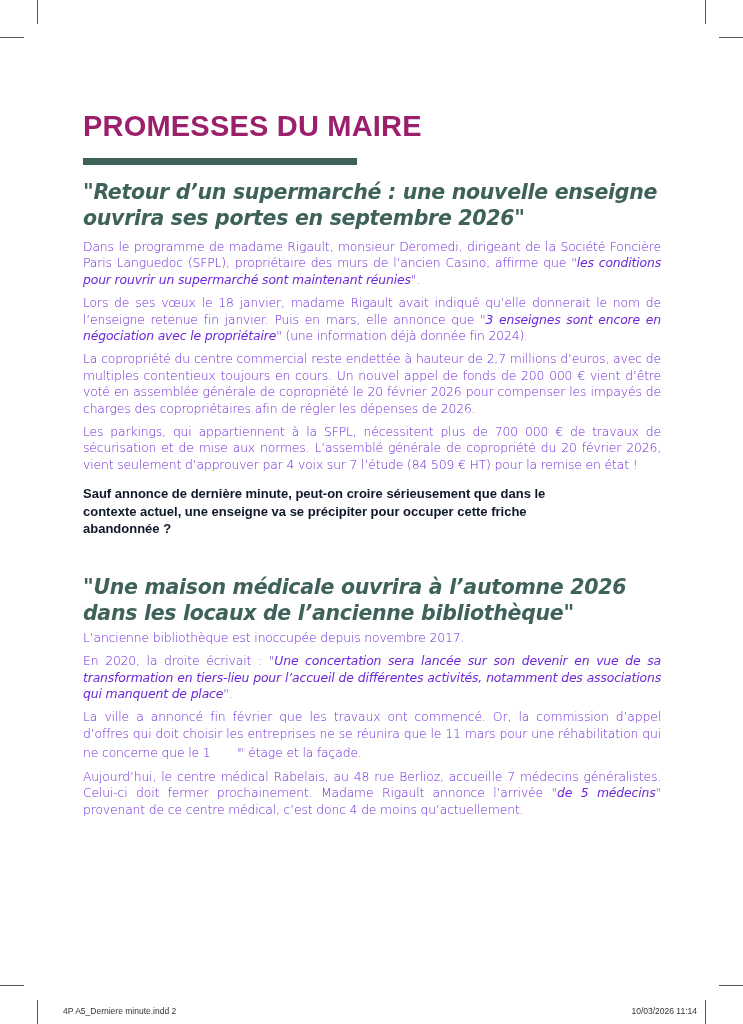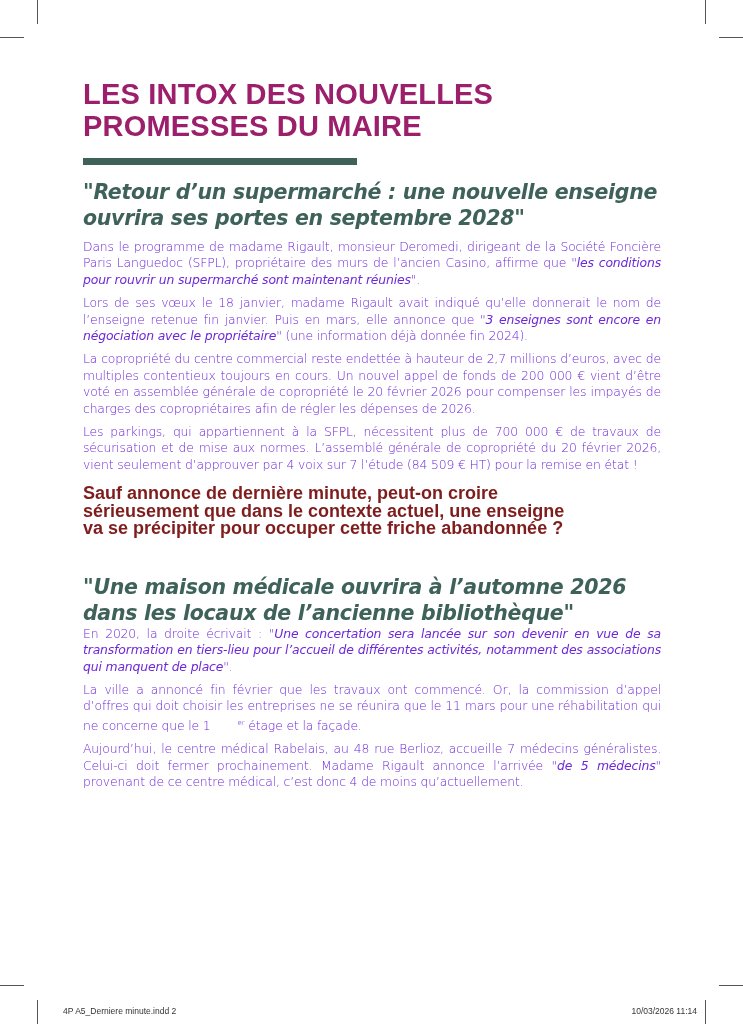--- a/index.html
+++ b/index.html
@@ -13,63 +13,64 @@
   .title-bar { width: 274px; height: 7px; background: #3e6259; margin-top: 16px; }
   h2.quote { margin: 0; color: #3e6259; font-family: "DejaVu Sans", sans-serif;
              font-style: italic; font-weight: 600; font-size: 20.5px; line-height: 26px; letter-spacing: -0.3px; }
   .sec1 h2 { margin-top: 14px; }
   .sec2 h2 { margin-top: 36px; }
   p.body { margin: 0 0 7px 0; font-size: 12.4px; line-height: 16.4px; text-align: justify;
            color: #6d28d9; font-weight: 300; letter-spacing: -0.15px; }
   .sec1 p.first { margin-top: 8px; }
   .sec2 p.first { margin-top: 4px; }
   p.body i { font-style: italic; }
-  p.concl { margin: 12px 0 0 0; font-size: 18px; line-height: 17.5px; color: #7f1d1d;
+  p.concl { margin: 12px 0 0 0; font-size: 13px; line-height: 17.5px; color: #0f172a;
             font-weight: bold; font-family: "Liberation Sans", sans-serif; width: 485px; }
   .sec2 p.concl { margin-top: 4px; font-weight: normal; font-family: "DejaVu Sans", sans-serif; font-size: 12.6px; width: 540px; color:#111;}
   sup { font-size: 7px; margin-left: 27px; }
   .footer { position: absolute; top: 1006px; font-family: "Liberation Sans", sans-serif;
             font-size: 8.5px; color: #333; }
 </style>
 </head>
 <body>
 
 <div class="crop" style="left:37px;top:0;width:1px;height:24px;"></div>
 <div class="crop" style="left:705px;top:0;width:1px;height:24px;"></div>
 <div class="crop" style="left:0;top:37px;width:24px;height:1px;"></div>
 <div class="crop" style="left:719px;top:37px;width:24px;height:1px;"></div>
 <div class="crop" style="left:0;top:985px;width:24px;height:1px;"></div>
 <div class="crop" style="left:719px;top:985px;width:24px;height:1px;"></div>
 <div class="crop" style="left:37px;top:1000px;width:1px;height:24px;"></div>
 <div class="crop" style="left:705px;top:1000px;width:1px;height:24px;"></div>
 
 <div class="page">
   <h1 class="title">
-    <span>LES INTOX DES NOUVELLES</span><br>
+    <br>
     <span>PROMESSES DU MAIRE</span>
   </h1>
   <div class="title-bar"></div>
 
   <div class="sec1">
     <h2 class="quote">
       <span>"Retour d’un supermarché : une nouvelle enseigne</span><br>
-      <span>ouvrira ses portes en septembre 2028"</span>
+      <span>ouvrira ses portes en septembre 2026"</span>
     </h2>
     <p class="body first"><span>Dans le programme de madame Rigault, monsieur Deromedi, dirigeant de la Société Foncière Paris Languedoc (SFPL), propriétaire des murs de l’ancien Casino, affirme que "</span><i>les conditions pour rouvrir un supermarché sont maintenant réunies</i><span>".</span></p>
     <p class="body"><span>Lors de ses vœux le 18 janvier, madame Rigault  avait indiqué qu’elle donnerait le nom de l’enseigne retenue fin janvier. Puis en mars, elle annonce que "</span><i>3 enseignes sont encore en négociation avec le propriétaire</i><span>" (une information déjà donnée fin 2024).</span></p>
     <p class="body">La copropriété du centre commercial reste endettée à hauteur de 2,7 millions d’euros, avec de multiples contentieux toujours en cours. Un nouvel appel de fonds de 200 000 € vient d’être voté en assemblée générale de copropriété le 20 février 2026 pour compenser les impayés de charges des copropriétaires afin de régler les dépenses de 2026.</p>
     <p class="body">Les parkings, qui appartiennent à la SFPL, nécessitent plus de 700 000 € de travaux de sécurisation et de mise aux normes. L’assemblé générale de copropriété du 20 février 2026, vient seulement d’approuver par 4 voix sur 7 l’étude (84 509 € HT) pour la remise en état  !</p>
     <p class="concl">Sauf annonce de dernière minute, peut-on croire sérieusement que dans le contexte actuel, une enseigne va se précipiter pour occuper cette friche abandonnée ?</p>
   </div>
 
   <div class="sec2">
     <h2 class="quote">
       <span>"Une maison médicale ouvrira à l’automne 2026</span><br>
       <span>dans les locaux de l’ancienne bibliothèque"</span>
     </h2>
+    <p class="body first">L’ancienne bibliothèque est inoccupée depuis novembre 2017.</p>
     <p class="body"><span>En 2020, la droite écrivait :  "</span><i>Une concertation sera lancée sur son devenir en vue de sa transformation en tiers-lieu pour l’accueil de différentes activités, notamment des associations qui manquent de place</i><span>".</span></p>
     <p class="body"><span>La ville a annoncé fin février que les travaux ont commencé. Or, la commission d’appel d’offres qui doit choisir les entreprises ne se réunira que le 11 mars pour une réhabilitation qui ne concerne que le 1</span><sup>er</sup><span> étage et la façade.</span></p>
     <p class="body"><span>Aujourd’hui, le centre médical Rabelais, au 48 rue Berlioz, accueille 7 médecins généralistes. Celui-ci doit fermer prochainement. Madame Rigault annonce l’arrivée "</span><i>de 5 médecins</i><span>" provenant de ce centre médical, c’est donc 4 de moins qu’actuellement.</span></p>
   </div>
 </div>
 
 <div class="footer" style="left:53px;margin-left:10px;">4P A5_Derniere minute.indd   2</div>
 <div class="footer" style="right:46px;">10/03/2026   11:14</div>
 
 </body></html>

